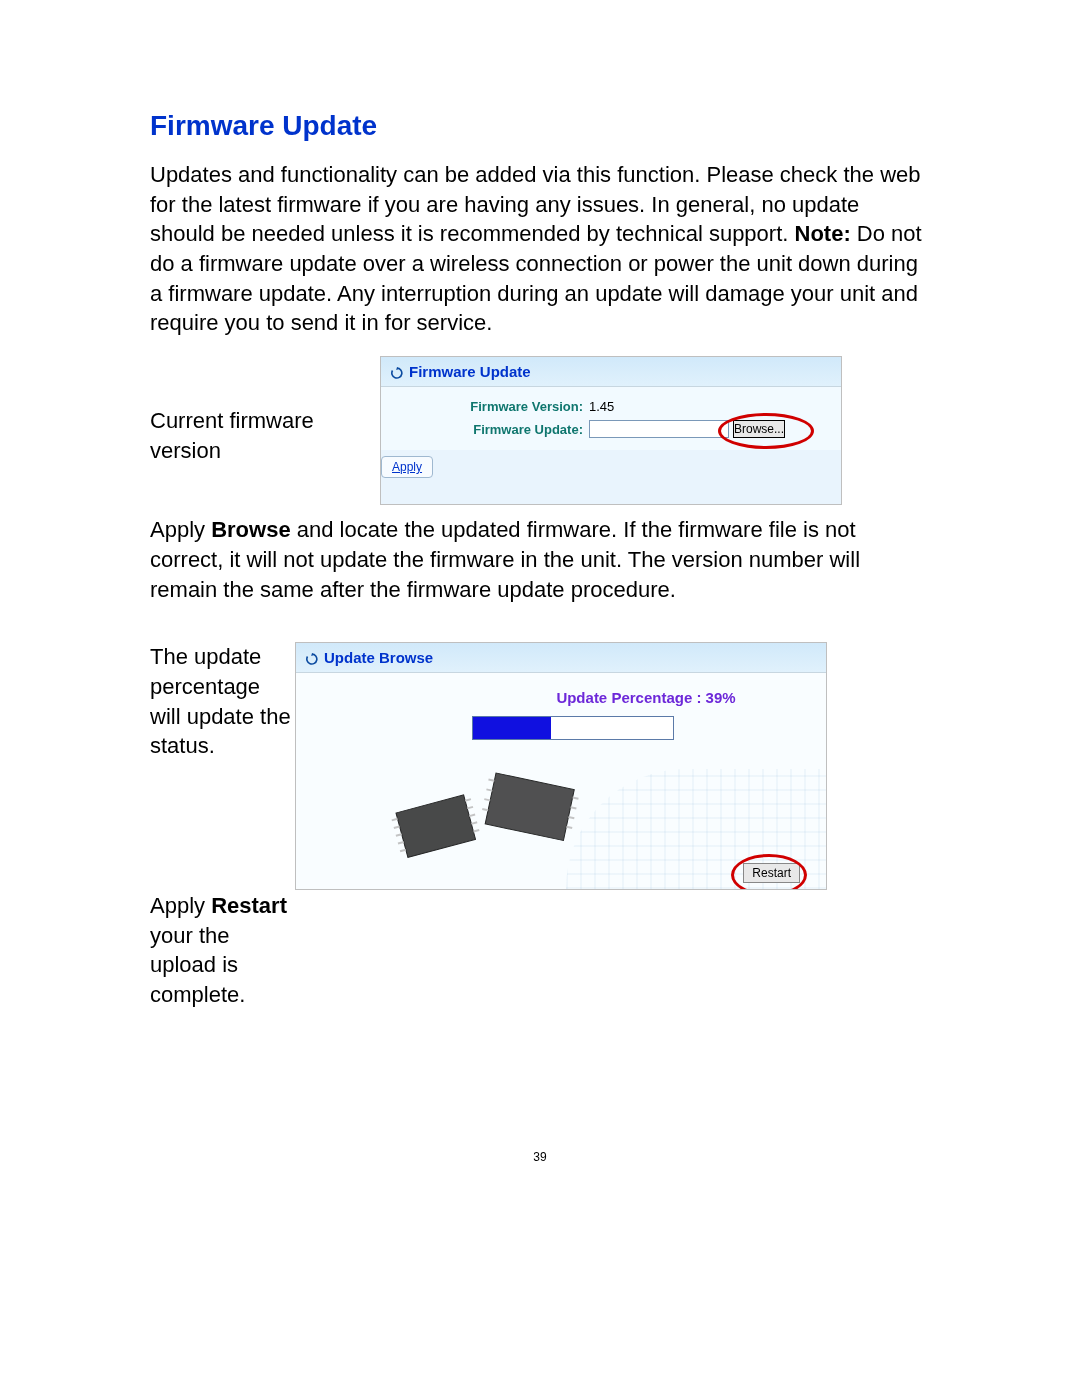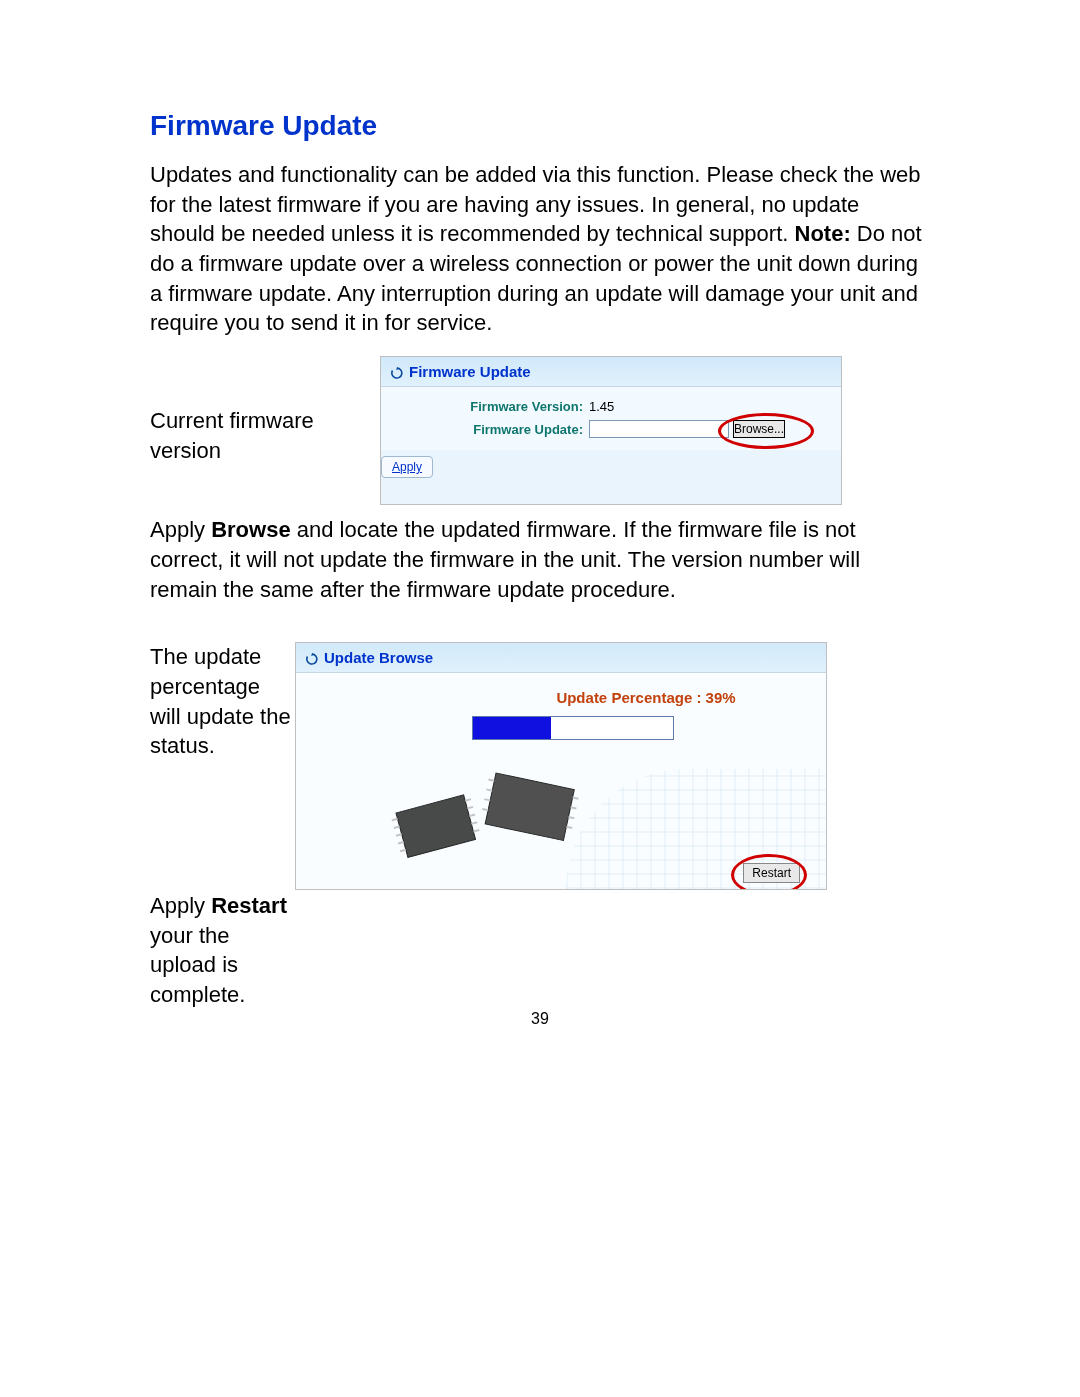--- a/index.html
+++ b/index.html
@@ -152,21 +152,21 @@
     background: #fff;
   }
   .panel2-body {
     padding: 10px 16px 6px 16px;
     background: #f9fdff;
     position: relative;
     min-height: 200px;
     overflow: hidden;
   }
   .percentage-label {
-    color: #c2410c;
+    color: #6d28d9;
     font-weight: bold;
     font-size: 15px;
     text-align: center;
     margin: 6px 0 10px 170px;
   }
   .progress-outer {
     width: 200px;
     height: 22px;
     margin-left: 160px;
     border: 1px solid #5b7aa8;
@@ -209,21 +209,22 @@
     width: 260px;
     height: 120px;
     background:
       repeating-linear-gradient(0deg, rgba(120,170,210,0.15) 0 2px, transparent 2px 14px),
       repeating-linear-gradient(90deg, rgba(120,170,210,0.15) 0 2px, transparent 2px 14px);
     border-top-left-radius: 120px 120px;
     opacity: 0.6;
   }
   .page-num {
     text-align: center;
-    font-size: 16px;
+    font-size: 12px;
+    margin-top: 140px;
   }
 </style>
 </head>
 <body>
 
 <div class="page">
 
   <h1 class="heading">Firmware Update</h1>
 
   <p class="body">

